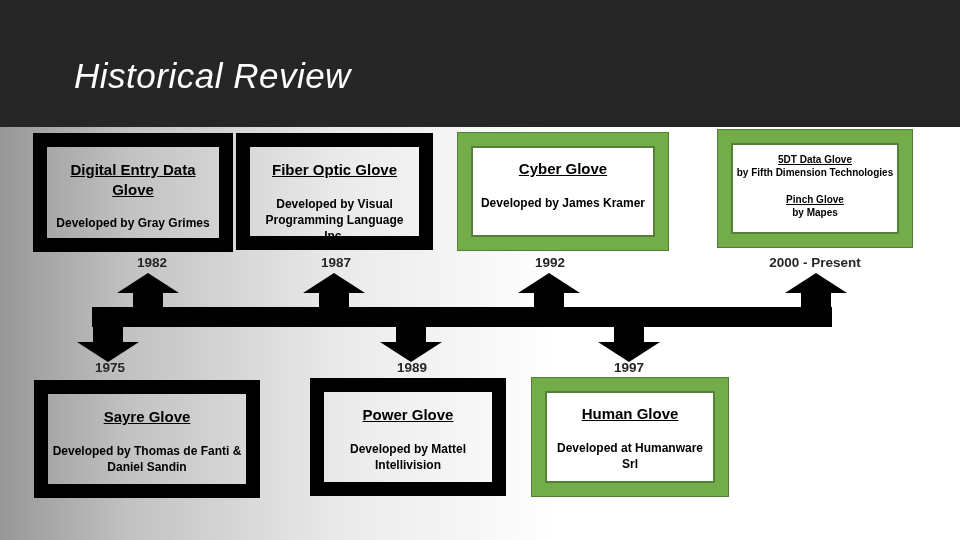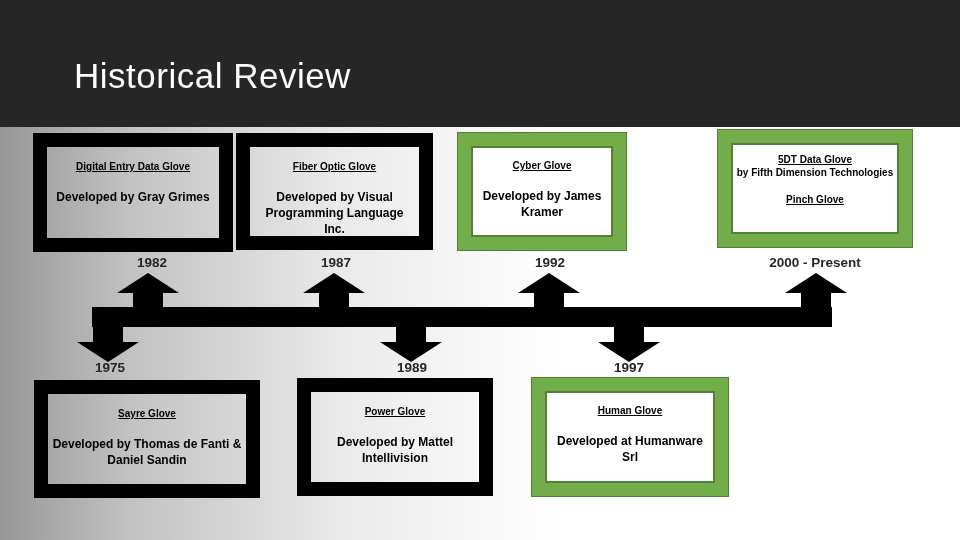--- a/index.html
+++ b/index.html
@@ -4,30 +4,30 @@
 <style>
   html,body{margin:0;padding:0;}
   body{width:960px;height:540px;overflow:hidden;font-family:"Liberation Sans",sans-serif;}
 
   .slide{position:relative;width:960px;height:540px;
     background:linear-gradient(90deg,#979797 0px,#c2c2c2 130px,#eaeaea 340px,#ffffff 560px,#ffffff 100%);}
 
   
   .header{position:absolute;left:0;top:0;width:960px;height:127px;background:#262626;}
   .slide-title{position:absolute;left:74px;top:56px;margin:0;
-    font-size:35px;font-weight:400;letter-spacing:.5px;color:#fcfcfc;white-space:nowrap;}
+    font-size:35px;font-weight:400;letter-spacing:.5px;color:#fcfcfc;white-space:nowrap;font-style:italic;}
 
   
   .evbox{position:absolute;box-sizing:border-box;}
   .evbox.black{border:14px solid #000;background:transparent;}
   .evbox.green{border:13px solid #72AD4A;background:#fff;box-shadow:0 0 0 1px #537f35;}
   .evbox .inner{box-sizing:border-box;width:100%;height:100%;padding:13px 4px 4px 4px;
     text-align:center;}
   .evbox.green .inner{border:2px solid #538135;padding:11px 3px 3px 3px;}
-  .bt{font-size:10px;font-weight:bold;color:#000;text-decoration:underline;line-height:1.3;margin:0 0 16px 0;}
+  .bt{font-size:15px;font-weight:bold;color:#000;text-decoration:underline;line-height:1.3;margin:0 0 16px 0;}
   .bd{font-size:12px;font-weight:bold;color:#000;line-height:1.35;margin:0;}
   .evbox .small{font-size:10px;}
   .evbox .small.bt{margin-bottom:14px;}
   .gap{height:13px;}
 
   
   .tl-bar{position:absolute;left:92px;top:307px;width:740px;height:20px;background:#000;}
   .arrow{position:absolute;display:flex;flex-direction:column;align-items:center;width:62px;}
   .arrow .stem{width:30px;height:15px;background:#000;}
   .arrow.up{top:273px;}
@@ -57,33 +57,34 @@
     </div>
   </div>
 
   <div class="evbox black" style="left:236px;top:133px;width:197px;height:117px">
     <div class="inner">
       <p class="bt">Fiber Optic Glove</p>
       <p class="bd">Developed by Visual Programming Language Inc.</p>
     </div>
   </div>
 
-  <div class="evbox green" style="left:458px;top:133px;width:168px;height:117px">
+  <div class="evbox green" style="left:458px;top:133px;width:210px;height:117px">
     <div class="inner">
       <p class="bt">Cyber Glove</p>
       <p class="bd">Developed by James Kramer</p>
     </div>
   </div>
 
   <div class="evbox green" style="left:718px;top:130px;width:194px;height:117px">
     <div class="inner" style="padding-top:8px">
       <p class="bt small" style="margin-bottom:0">5DT Data Glove</p>
       <p class="bd small">by Fifth Dimension Technologies</p>
       <div class="gap"></div>
       <p class="bt small" style="margin-bottom:0">Pinch Glove</p>
+      <p class="bd small">by Mapes</p>
     </div>
   </div>
 
   <div class="tl-bar"></div>
 
   <div class="arrow up" style="left:117px">
     <div class="head"></div>
     <div class="stem"></div>
   </div>
   <div class="arrow up" style="left:303px">
@@ -120,21 +121,21 @@
   <div class="year bottom" style="left:412px">1989</div>
   <div class="year bottom" style="left:629px">1997</div>
 
   <div class="evbox black" style="left:34px;top:380px;width:226px;height:118px">
     <div class="inner">
       <p class="bt">Sayre Glove</p>
       <p class="bd">Developed by Thomas de Fanti &amp; Daniel Sandin</p>
     </div>
   </div>
 
-  <div class="evbox black" style="left:297px;top:378px;width:196px;height:118px">
+  <div class="evbox black" style="left:310px;top:378px;width:196px;height:118px">
     <div class="inner">
       <p class="bt">Power Glove</p>
       <p class="bd">Developed by Mattel Intellivision</p>
     </div>
   </div>
 
   <div class="evbox green" style="left:532px;top:378px;width:196px;height:118px">
     <div class="inner">
       <p class="bt">Human Glove</p>
       <p class="bd">Developed at Humanware Srl</p>

